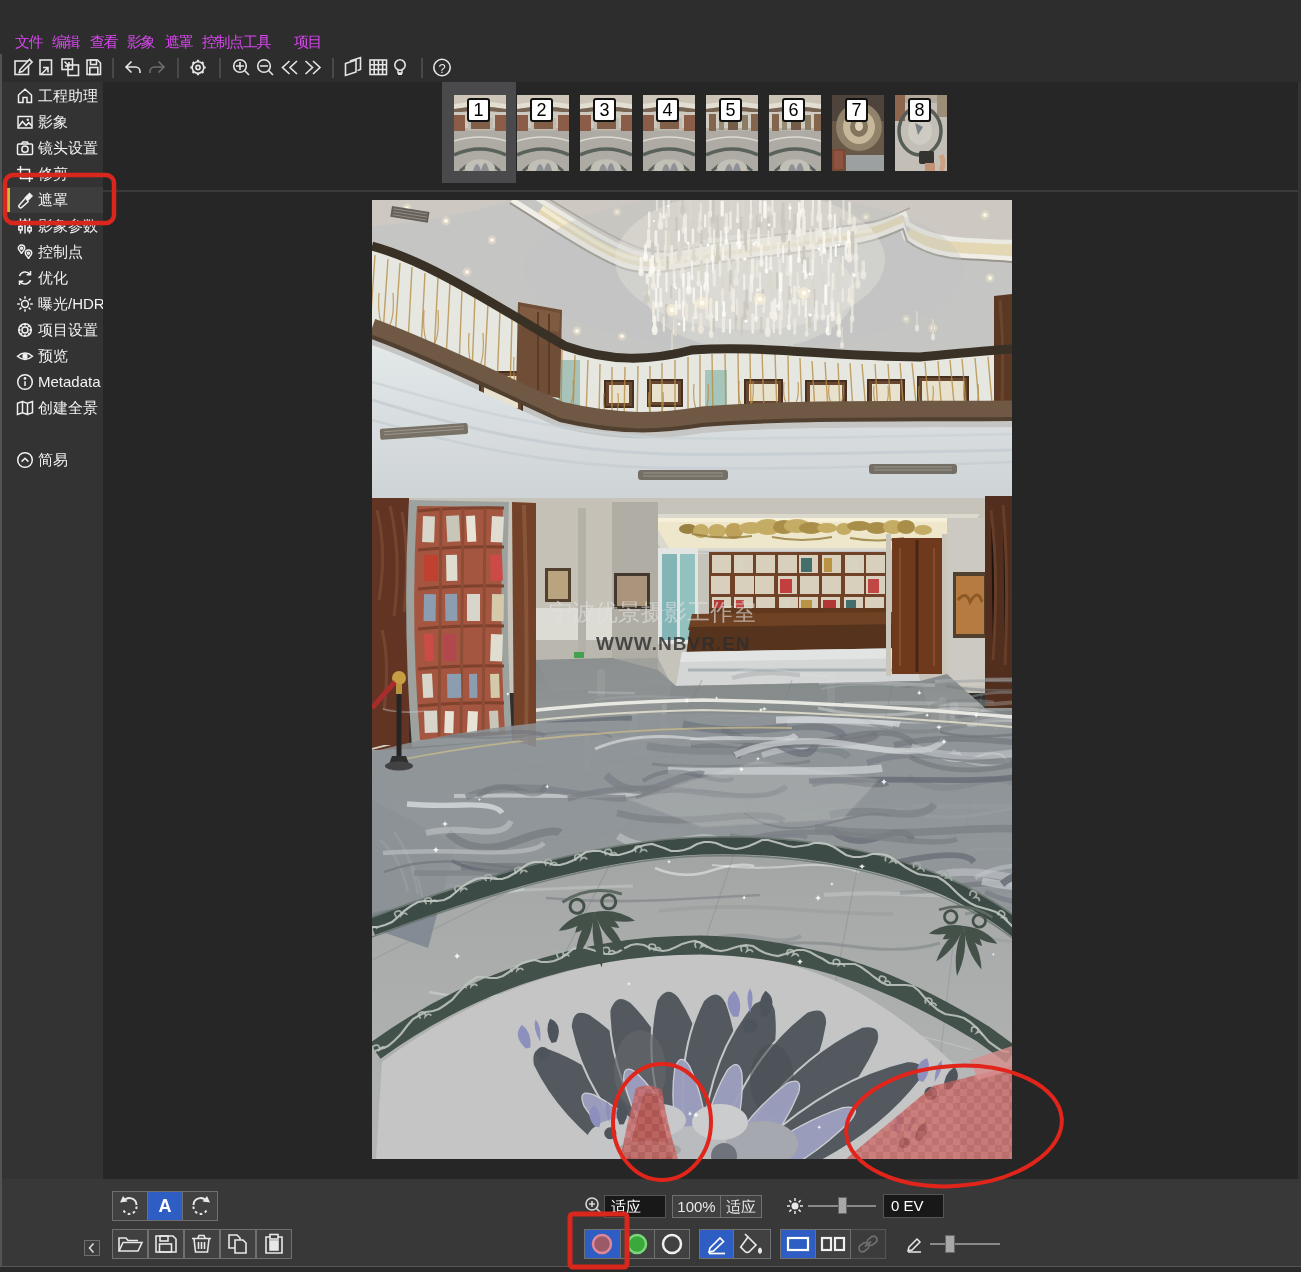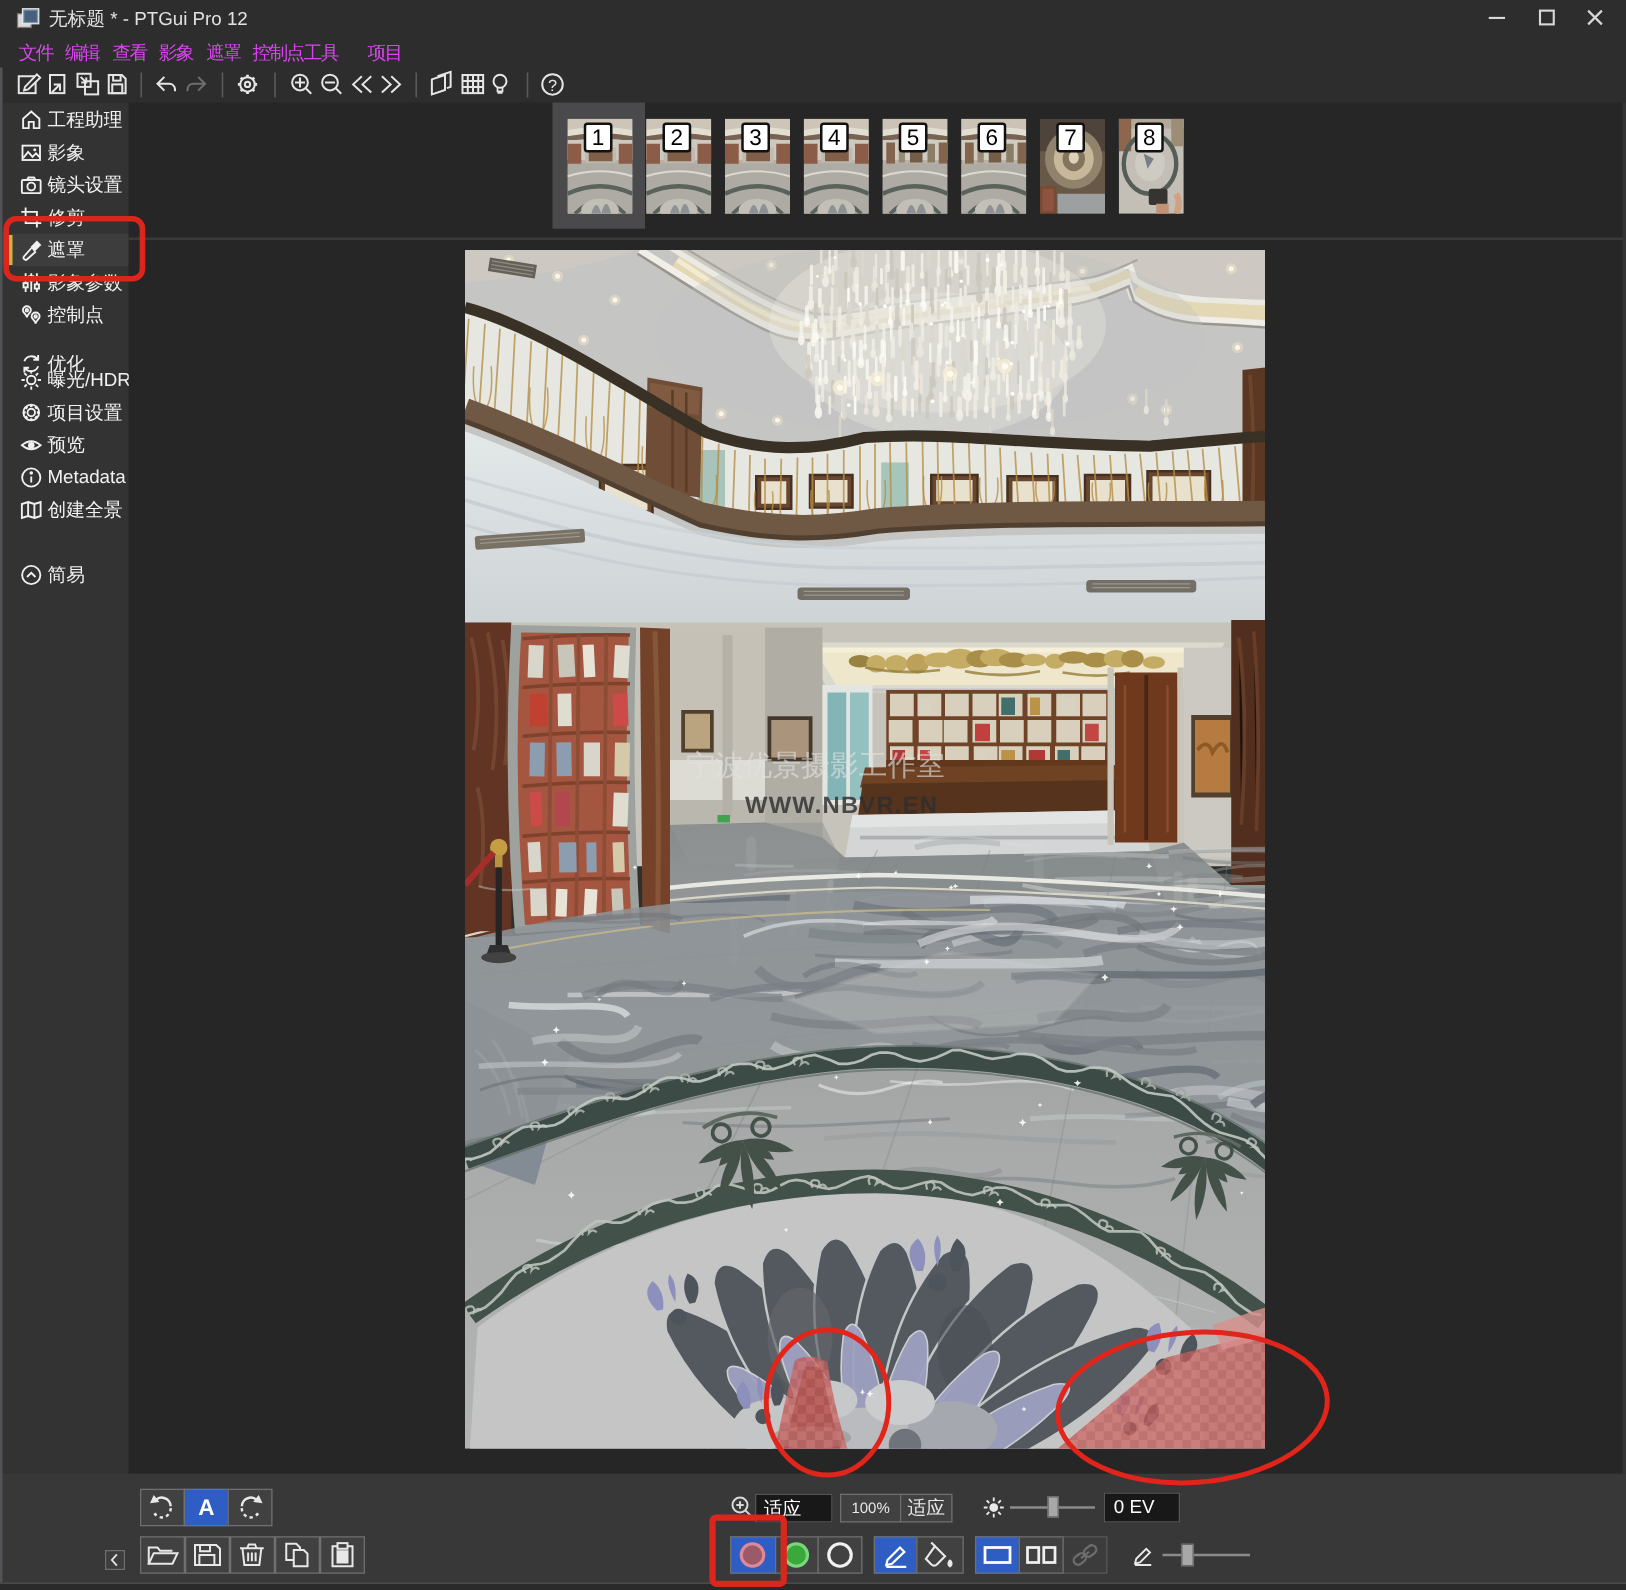--- a/index.html
+++ b/index.html
@@ -29,37 +29,20 @@
   #botbar { position:absolute; left:0px; top:1179px; width:1301px; height:87px; background:#383838; }
   #botbar > * { position:absolute; }
   #statusbar { position:absolute; left:0px; top:1266px; width:1301px; height:6px; background:#2a2a2a; border-top:1px solid #565656; }
   .btn { position:absolute; background:#414141; border:1px solid #707070; }
   .btn.blue { background:#2e5ec4; }
   .blackinput { position:absolute; background:#181818; border:1px solid #555; color:#fff; font-size:15px; }
 </style>
 </head>
 <body>
 <div id="win">
-  <div id="titlebar">
-    <svg id="appicon" viewBox="0 0 19 18">
-      <rect x="1" y="5" width="11" height="11" fill="#d8d8d8" stroke="#777"></rect>
-      <rect x="5" y="1" width="13" height="12" fill="#8098b0" stroke="#e8e8e8"></rect>
-      <rect x="6.5" y="2.5" width="10" height="9" fill="#46617c"></rect>
-    </svg>
-    <div id="title">无标题 * - PTGui Pro 12</div>
-    <div class="winbtn" style="right:82px;"><svg width="45" height="30">
-          <rect x="17" y="13.5" width="13" height="1.7" fill="#d8d8d8"></rect>
-        </svg></div>
-    <div class="winbtn" style="right:41px;"><svg width="45" height="30">
-          <rect x="17" y="8.5" width="11" height="11" fill="none" stroke="#d8d8d8" stroke-width="1.7"></rect>
-        </svg></div>
-    <div class="winbtn" style="right:0px;"><svg width="45" height="30">
-          <path d="M14.5 8.5 L25.5 19.5 M25.5 8.5 L14.5 19.5" stroke="#d8d8d8" stroke-width="1.7"></path>
-        </svg></div>
-  </div>
   <div id="menubar">
     <span style="left:15px;">文件</span>
       <span style="left:52px;text-align:right;">编辑</span>
     <span style="left:90px;">查看</span>
       <span style="left:127px;">影象</span>
     <span style="left:165px;">遮罩</span>
       <span style="left:202px;">控制点</span>
     <span style="left:243px;">工具</span>
       <span style="left:294px;">项目</span>
     <span style="left:328px;margin-top:28px;">帮助</span>
@@ -157,21 +140,21 @@
       </div>
 <div class="sbitem" style="top:157px;">
         <svg width="18" height="18" viewBox="0 0 18 18" fill="none" stroke="#f0f0f0" stroke-width="1.5">
           <path d="M5.5 2 a3.2 3.2 0 0 1 3.2 3.2 c0 2.2-3.2 3.4-3.2 5.8 c0-2.4-3.2-3.6-3.2-5.8 A3.2 3.2 0 0 1 5.5 2 Z"></path>
           <circle cx="5.5" cy="5.2" r="1"></circle>
           <path d="M12.5 7 a3.2 3.2 0 0 1 3.2 3.2 c0 2.2-3.2 3.4-3.2 5.8 c0-2.4-3.2-3.6-3.2-5.8 A3.2 3.2 0 0 1 12.5 7 Z"></path>
           <circle cx="12.5" cy="10.2" r="1"></circle>
         </svg>
         <span class="lbl">控制点</span>
       </div>
-<div class="sbitem" style="top:196px;">
+<div class="sbitem" style="top:183px;">
         <svg width="18" height="18" viewBox="0 0 18 18" fill="none" stroke="#f0f0f0" stroke-width="1.5">
           <path d="M3.5 7 a6 6 0 0 1 10.5 -1.5 m0.5 -3.5 v3.8 h-3.8 M14.5 11 a6 6 0 0 1 -10.5 1.5 m-0.5 3.5 v-3.8 h3.8"></path>
         </svg>
         <span class="lbl">优化</span>
       </div>
 <div class="sbitem" style="top:209px;">
         <svg width="18" height="18" viewBox="0 0 18 18" fill="none" stroke="#f0f0f0" stroke-width="1.5">
           <circle cx="9" cy="9" r="3.4"></circle>
           <path d="M9 1.2 v2.6 M9 14.2 v2.6 M1.2 9 h2.6 M14.2 9 h2.6 M3.5 3.5 l1.9 1.9 M12.6 12.6 l1.9 1.9 M14.5 3.5 l-1.9 1.9 M5.4 12.6 l-1.9 1.9"></path>
         </svg>
@@ -1586,21 +1569,21 @@
 <svg style="position:absolute;left:583px;top:17px;" width="20" height="20" viewBox="0 0 20 20">
         <g fill="none" stroke="#d8d8d8" stroke-width="1.6">
           <circle cx="9" cy="8" r="6"></circle>
           <path d="M6 8 h6 M9 5 v6 M13.5 12.5 l4 4"></path>
         </g>
       </svg>
 <div class="blackinput" style="left:604px;top:16px;width:62px;height:23px;">
         <span style="position:absolute;left:6px;top:2px;">适应</span>
       </div>
 <div class="btn" style="left:672px;top:16px;width:49px;height:23px;">
-        <div style="color:#e8e8e8;font-size:12px;text-align:center;line-height:21px;">100%</div>
+        <div style="color:#e8e8e8;font-size:15px;text-align:center;line-height:21px;">100%</div>
       </div>
 <div class="btn" style="left:720px;top:16px;width:42px;height:23px;">
         <div style="color:#e8e8e8;font-size:15px;text-align:center;line-height:21px;">适应</div>
       </div>
 <svg style="position:absolute;left:786px;top:18px;" width="18" height="18" viewBox="0 0 18 18">
         <circle cx="9" cy="9" r="3.5" fill="#e8e8e8"></circle>
         <g stroke="#e8e8e8" stroke-width="1.5">
           <path d="M9 1 v3 M9 14 v3 M1 9 h3 M14 9 h3 M3.3 3.3 l2.1 2.1 M12.6 12.6 l2.1 2.1 M14.7 3.3 l-2.1 2.1 M5.4 12.6 l-2.1 2.1"></path>
         </g>
       </svg>

